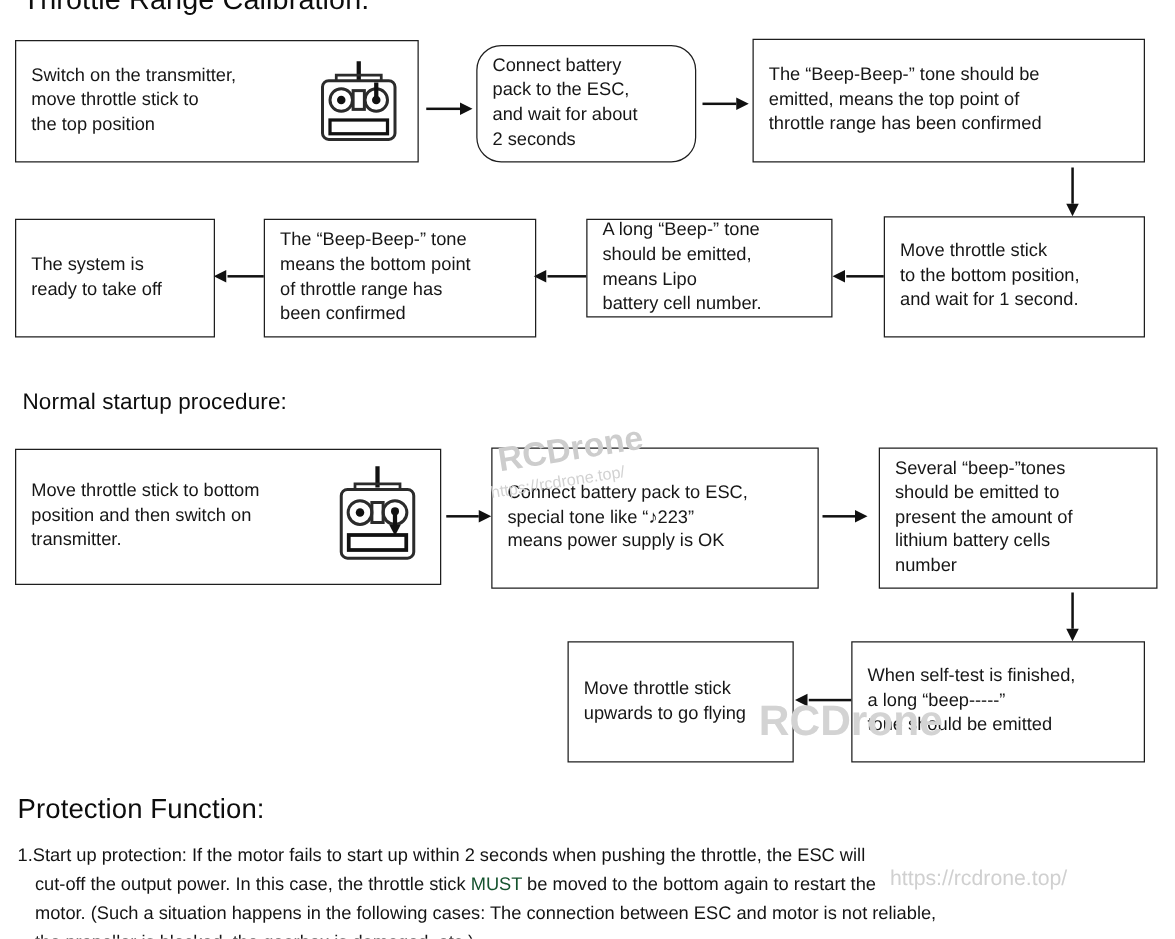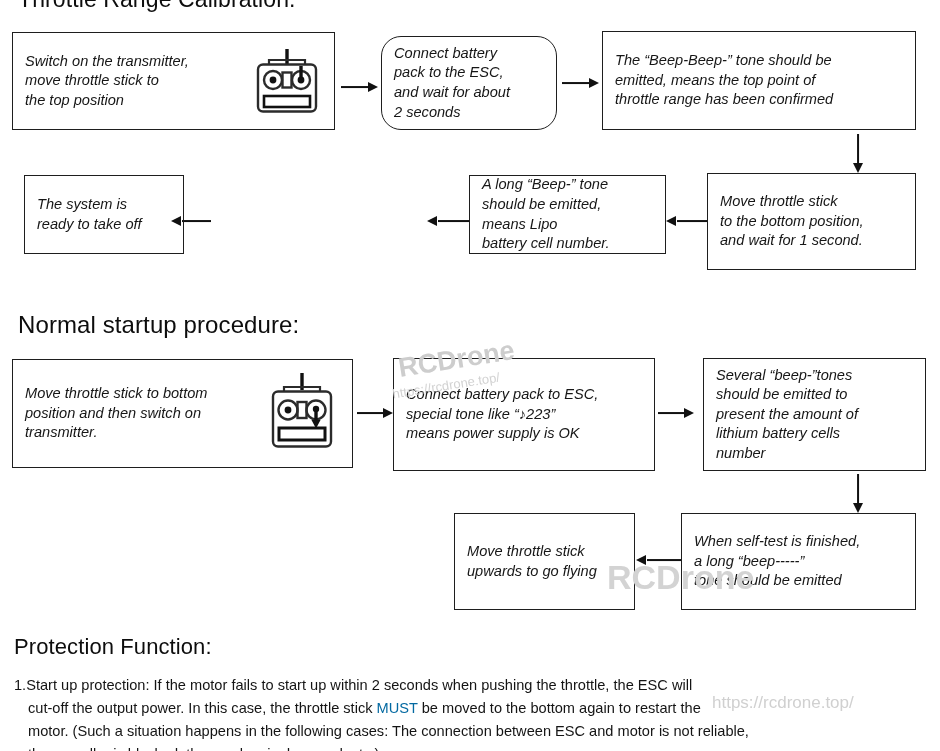--- a/index.html
+++ b/index.html
@@ -9,39 +9,38 @@
     font-family:"Liberation Sans", sans-serif;
     color:#1a1a1a;
     overflow:hidden;
     position:relative;
   }
   .page{position:relative;width:940px;height:751px;overflow:hidden;}
 
   
   .h-section{
     position:absolute;
-    font-size:24px;
+    font-size:18px;
     font-weight:400;
     color:#0d0d0d;
     letter-spacing:.1px;
     white-space:nowrap;
   }
   #title-throttle{left:18px;top:-14px;font-size:23px;}
   #title-normal{left:18px;top:311px;}
   #title-protection{left:14px;top:634px;font-size:22px;}
 
   
   .box{
     position:absolute;
     border:1.4px solid #1e1e1e;
     background:transparent;
     box-sizing:border-box;
     display:flex;
     align-items:center;
-    font-style:italic;
   }
   .box .txt{
     font-size:14.6px;
     line-height:19.6px;
     color:#161616;
     white-space:pre-line;
     padding-left:12px;
     padding-right:4px;
   }
 
@@ -79,21 +78,21 @@
   .tx-icon{position:absolute;}
 
   
   .prot{
     position:absolute;
     font-size:14.6px;
     line-height:23.2px;
     color:#141414;
     white-space:nowrap;
   }
-  .prot .red{color:#0369a1;}
+  .prot .red{color:#14532d;}
   #prot-l1{left:14px;top:674px;}
   #prot-l2{left:28px;top:697px;}
   #prot-l3{left:28px;top:720px;}
   #prot-l4{left:28px;top:743px;}
 
   
   .wm{
     position:absolute;
     color:#c9c9c9;
     font-family:"Liberation Sans", sans-serif;
@@ -211,27 +210,33 @@
 should be emitted,
 means Lipo
 battery cell number.</div>
   </div>
 
   <div class="arrow arr-l" style="left:428px;top:215px;width:41px;height:12px;">
     <span class="line" style="width:31px;"></span>
       <span class="head"></span>
   </div>
 
+  <div class="box" style="left:211px;top:175px;width:218px;height:95px;">
+    <div class="txt">The “Beep-Beep-” tone
+means the bottom point
+of throttle range has
+been confirmed</div>
+  </div>
 
   <div class="arrow arr-l" style="left:172px;top:215px;width:39px;height:12px;">
     <span class="line" style="width:29px;"></span>
       <span class="head"></span>
   </div>
 
-  <div class="box" style="left:24px;top:175px;width:160px;height:79px;align-items:center;">
+  <div class="box" style="left:12px;top:175px;width:160px;height:95px;align-items:center;">
     <div class="txt">The system is
 ready to take off</div>
   </div>
 
   <div class="box" style="left:12px;top:359px;width:341px;height:109px;">
     <div class="txt">Move throttle stick to bottom
 position and then switch on
 transmitter.</div>
   </div>
 

